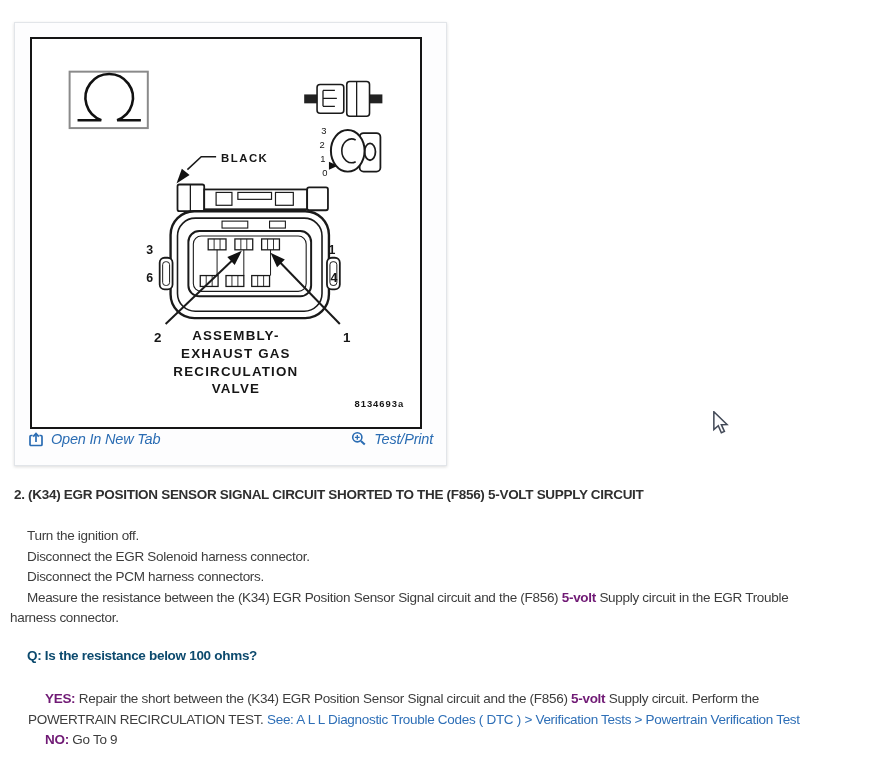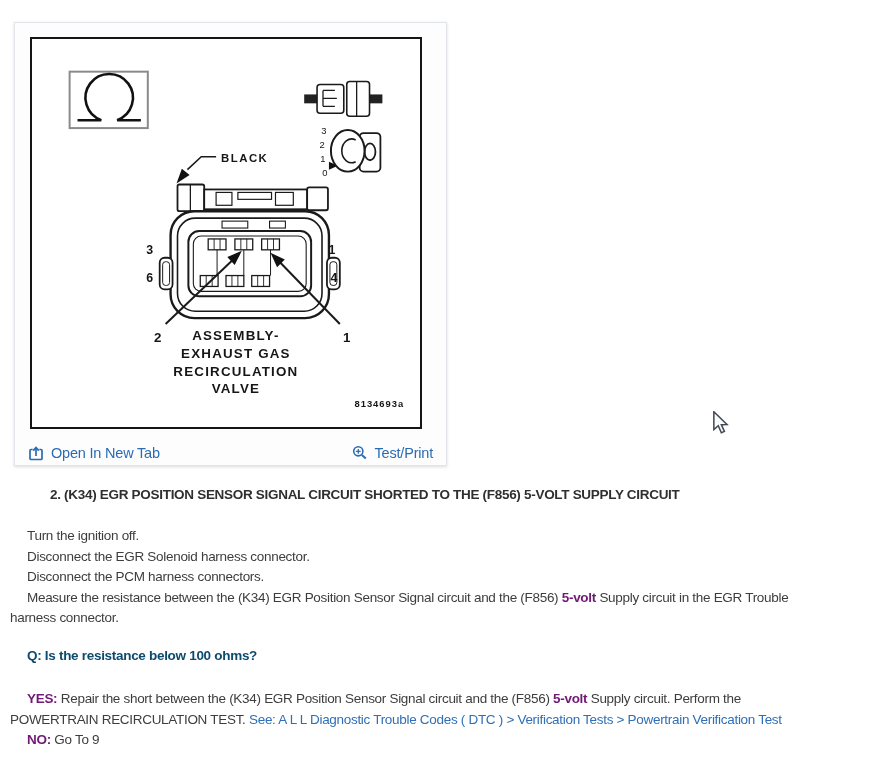--- a/index.html
+++ b/index.html
@@ -18,53 +18,53 @@
     box-shadow:0 1px 3px rgba(0,0,0,.14);
   }
   .diagram-box {
     position:absolute; left:15px; top:14px; width:392px; height:392px;
     background:#ffffff; border:2px solid #151515;
   }
   .diagram-box svg { display:block; width:100%; height:100%; }
 
   .panel-footer {
     position:absolute; left:0; right:0; bottom:0; height:34px;
-    display:flex; align-items:flex-end; justify-content:space-between;
+    display:flex; align-items:flex-start; justify-content:space-between;
     padding:0 13px 4px 13px;
+    font-style:italic;
   }
   .panel-link {
     display:flex; align-items:center; gap:7px;
     color:#2a6cb3; font-size:14.5px; letter-spacing:-0.2px;
     cursor:pointer; text-decoration:none;
   }
   .panel-link svg { display:block; }
 
   
   text.draw-label { font-family:"Liberation Sans", sans-serif; fill:#161616; }
 
   
   .line { white-space:nowrap; }
   .heading {
     position:absolute; left:14px; top:487px;
     font-size:13.5px; font-weight:bold; color:#2f2f2f; letter-spacing:-0.3px;
     white-space:nowrap;
-    margin-left:36px;
   }
   .steps {
     position:absolute; left:10px; top:526px;
     font-size:13.5px; line-height:20.5px; letter-spacing:-0.3px; color:#3d3d3d;
   }
   .steps .indent { padding-left:17px; }
   .question {
     position:absolute; left:27px; top:648px;
     font-size:13.5px; font-weight:bold; color:#0c4a6e; letter-spacing:-0.3px;
     white-space:nowrap;
   }
   .answers {
-    position:absolute; left:10px; top:689px;
+    position:absolute; left:28px; top:689px;
     font-size:13.5px; line-height:20.5px; letter-spacing:-0.3px; color:#3d3d3d;
   }
   .answers .indent { padding-left:17px; }
   .b { font-weight:bold; color:#701a75; }
   .link-text { color:#2e6fb7; cursor:pointer;text-align:center; }
 
   
   .cursor { position:absolute; left:712px; top:411px; }
 </style>
 </head>

